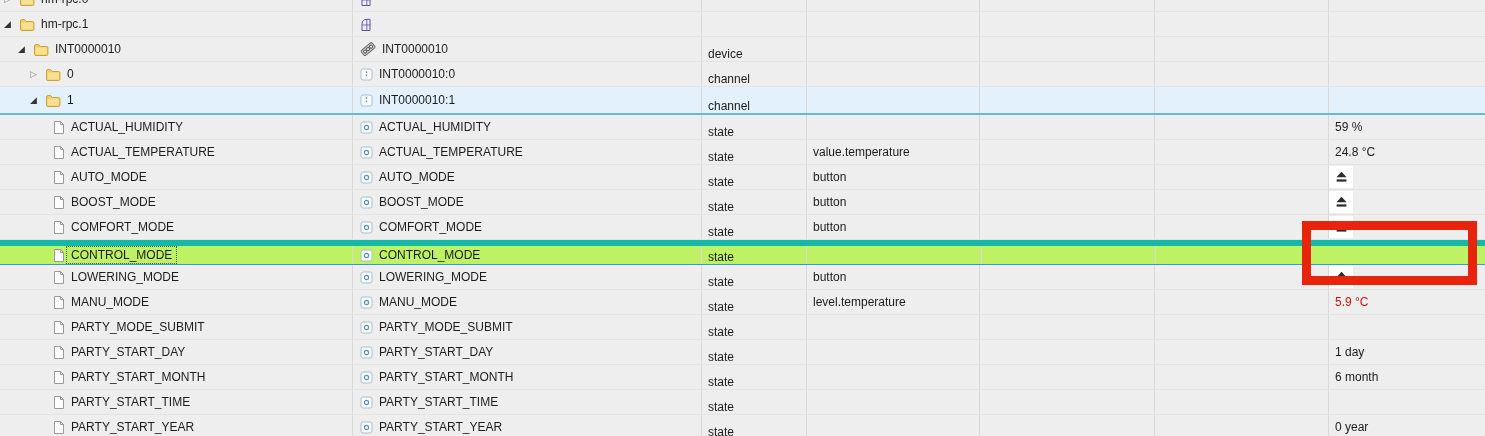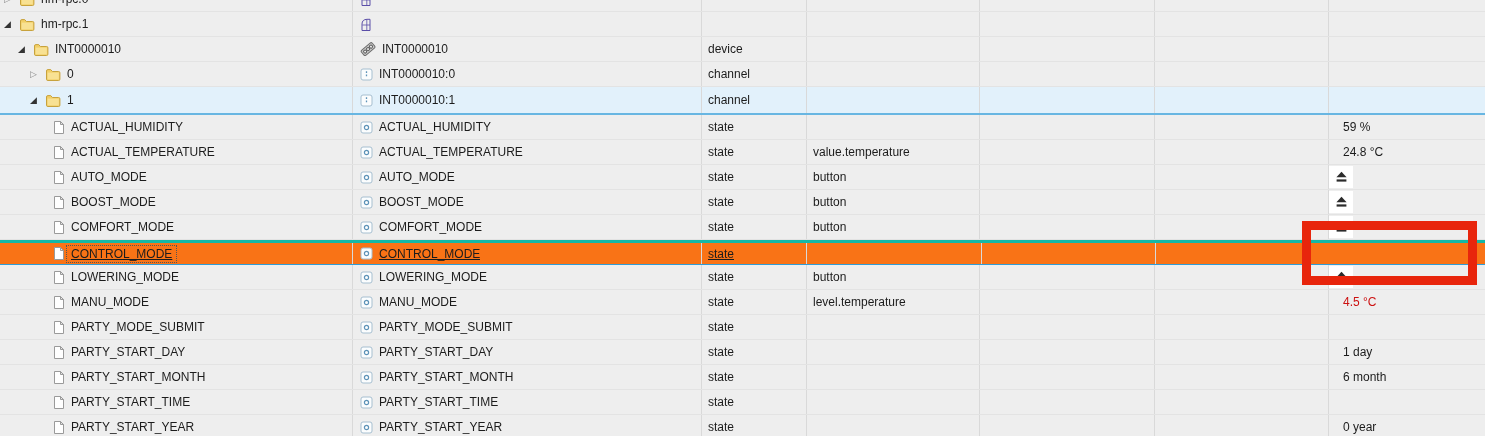--- a/index.html
+++ b/index.html
@@ -14,50 +14,49 @@
   .rows{margin-top:-13px;}
   .row{
     display:flex;height:25px;box-sizing:border-box;
     border-bottom:1px solid #e3e3e3;background:transparent;
   }
   .row.path{
     height:28px;background:#e2f1fb;
     border-bottom:2px solid #68b6e2;
   }
   .row.selected{
-    background:#f97316;
-    border-top:3px solid #14b8a6;
+    background:#bef264;
+    border-top:6px solid #14b8a6;
     border-bottom:1px solid #2f9cd6;
-    text-decoration:underline;
   }
   .cell{
     box-sizing:border-box;height:100%;
     border-right:1px solid #d9d9d9;
     display:flex;align-items:center;
     overflow:hidden;white-space:nowrap;flex-shrink:0;
   }
   .c0{width:353px;}
   .c1{width:349px;padding-left:7px;}
-  .c2{width:105px;padding-left:6px;}
+  .c2{width:105px;padding-left:6px;align-items:flex-end;}
   .c3{width:173px;padding-left:6px;}
   .c4{width:175px;}
   .c5{width:174px;}
   .c6{width:156px;border-right:none;}
   .arrow{
     width:15px;flex-shrink:0;font-size:9px;line-height:9px;
     color:#333;text-align:left;cursor:pointer;
   }
   .arrow.collapsed{color:#8a8a8a;}
   .icon{flex-shrink:0;margin-right:6px;display:inline-flex;}
   .lbl{overflow:hidden;text-overflow:ellipsis;}
   .focus-box{
     border:1px dotted #555;
     padding:1px 4px;margin-left:-5px;
   }
-  .valtext{margin-left:14px;}
+  .valtext{margin-left:6px;}
   .valtext.alarm{color:#cc1111;}
   .eject-btn{
     width:24px;height:22px;background:#ffffff;
     display:flex;align-items:center;justify-content:center;
     cursor:pointer;flex-shrink:0;
   }
   .annotation{
     position:absolute;box-sizing:border-box;
     left:1302px;top:221px;width:175px;height:64px;
     border:9px solid #e8250c;
@@ -465,21 +464,21 @@
         </div>
         <div class="cell c2">
           <span class="lbl">state</span>
         </div>
         <div class="cell c3">
           <span class="lbl">level.temperature</span>
         </div>
         <div class="cell c4"></div>
         <div class="cell c5"></div>
         <div class="cell c6">
-          <span class="valtext alarm">4.5 °C</span>
+          <span class="valtext alarm">5.9 °C</span>
         </div>
       </div>
       <div class="row">
         <div class="cell c0" style="padding-left: 53px;">
           <span style="width: 0px;"></span>
           <span class="icon">
             <svg width="12" height="15" viewBox="0 0 12 15">
               <path d="M1.5,1.5 H7.5 L10.5,4.5 V13.5 H1.5 Z" fill="#ffffff" stroke="#9a9a9a"></path>
               <path d="M7.5,1.5 V4.5 H10.5 Z" fill="#e6e6e6" stroke="#9a9a9a"></path>
             </svg>

